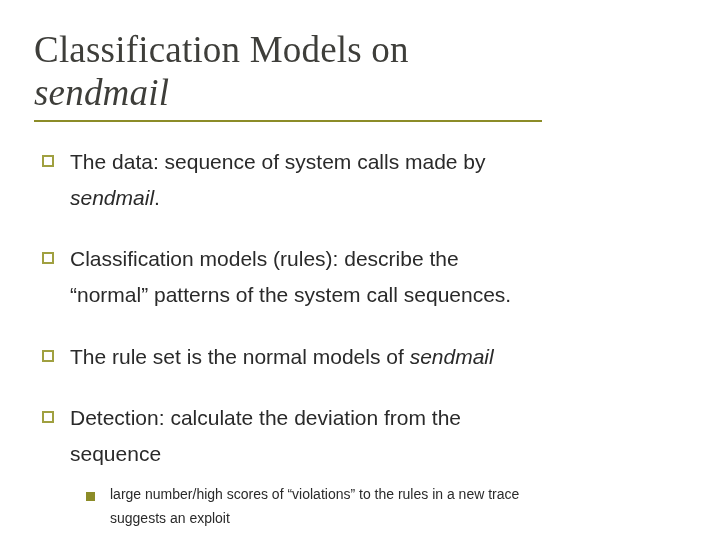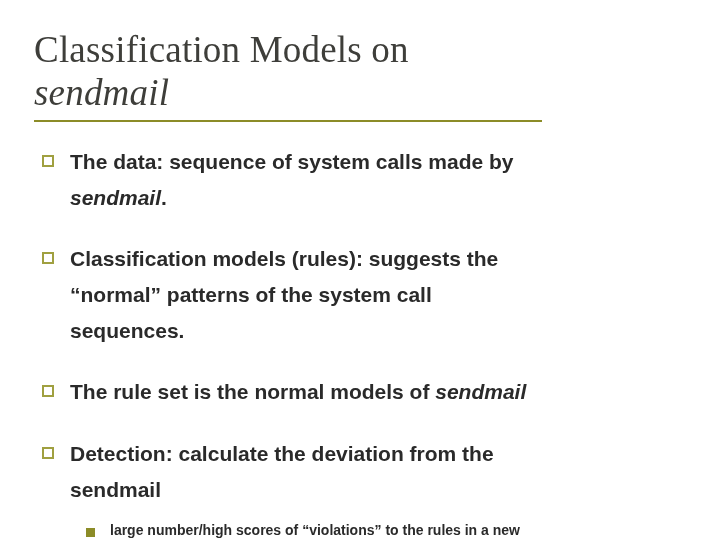--- a/index.html
+++ b/index.html
@@ -39,21 +39,20 @@
     padding: 0;
     margin: 0;
   }
   .bullets > li {
     position: relative;
     padding-left: 36px;
     margin: 0 0 26px 0;
     font-size: 21px;
     line-height: 1.7;
     color: #2a2a2a;
-    font-weight: bold;
   }
   .bullets > li::before {
     content: "";
     position: absolute;
     left: 8px;
     top: 11px;
     width: 12px;
     height: 12px;
     border: 2px solid #a0a040;
     box-sizing: border-box;
@@ -85,19 +84,19 @@
 </head>
 <body>
 
 <div class="slide">
   <h1 class="title">
     <span>Classification Models on </span><span class="italic">sendmail</span>
   </h1>
   <hr class="rule">
   <ul class="bullets">
       <li><span>The data: sequence of system calls made by </span><span class="italic">sendmail</span><span>.</span></li>
-      <li><span>Classification models (rules): suggests the “normal” patterns of the system call sequences.</span></li>
+      <li><span>Classification models (rules): describe the “normal” patterns of the system call sequences.</span></li>
       <li><span>The rule set is the normal models of </span><span class="italic">sendmail</span></li>
-      <li><span>Detection: calculate the deviation from the sendmail</span><ul class="sub">
+      <li><span>Detection: calculate the deviation from the sequence</span><ul class="sub">
           <li><span>large number/high scores of “violations” to the rules in a new trace suggests an exploit</span></li>
         </ul></li>
     </ul>
 </div>
 
 </body></html>

